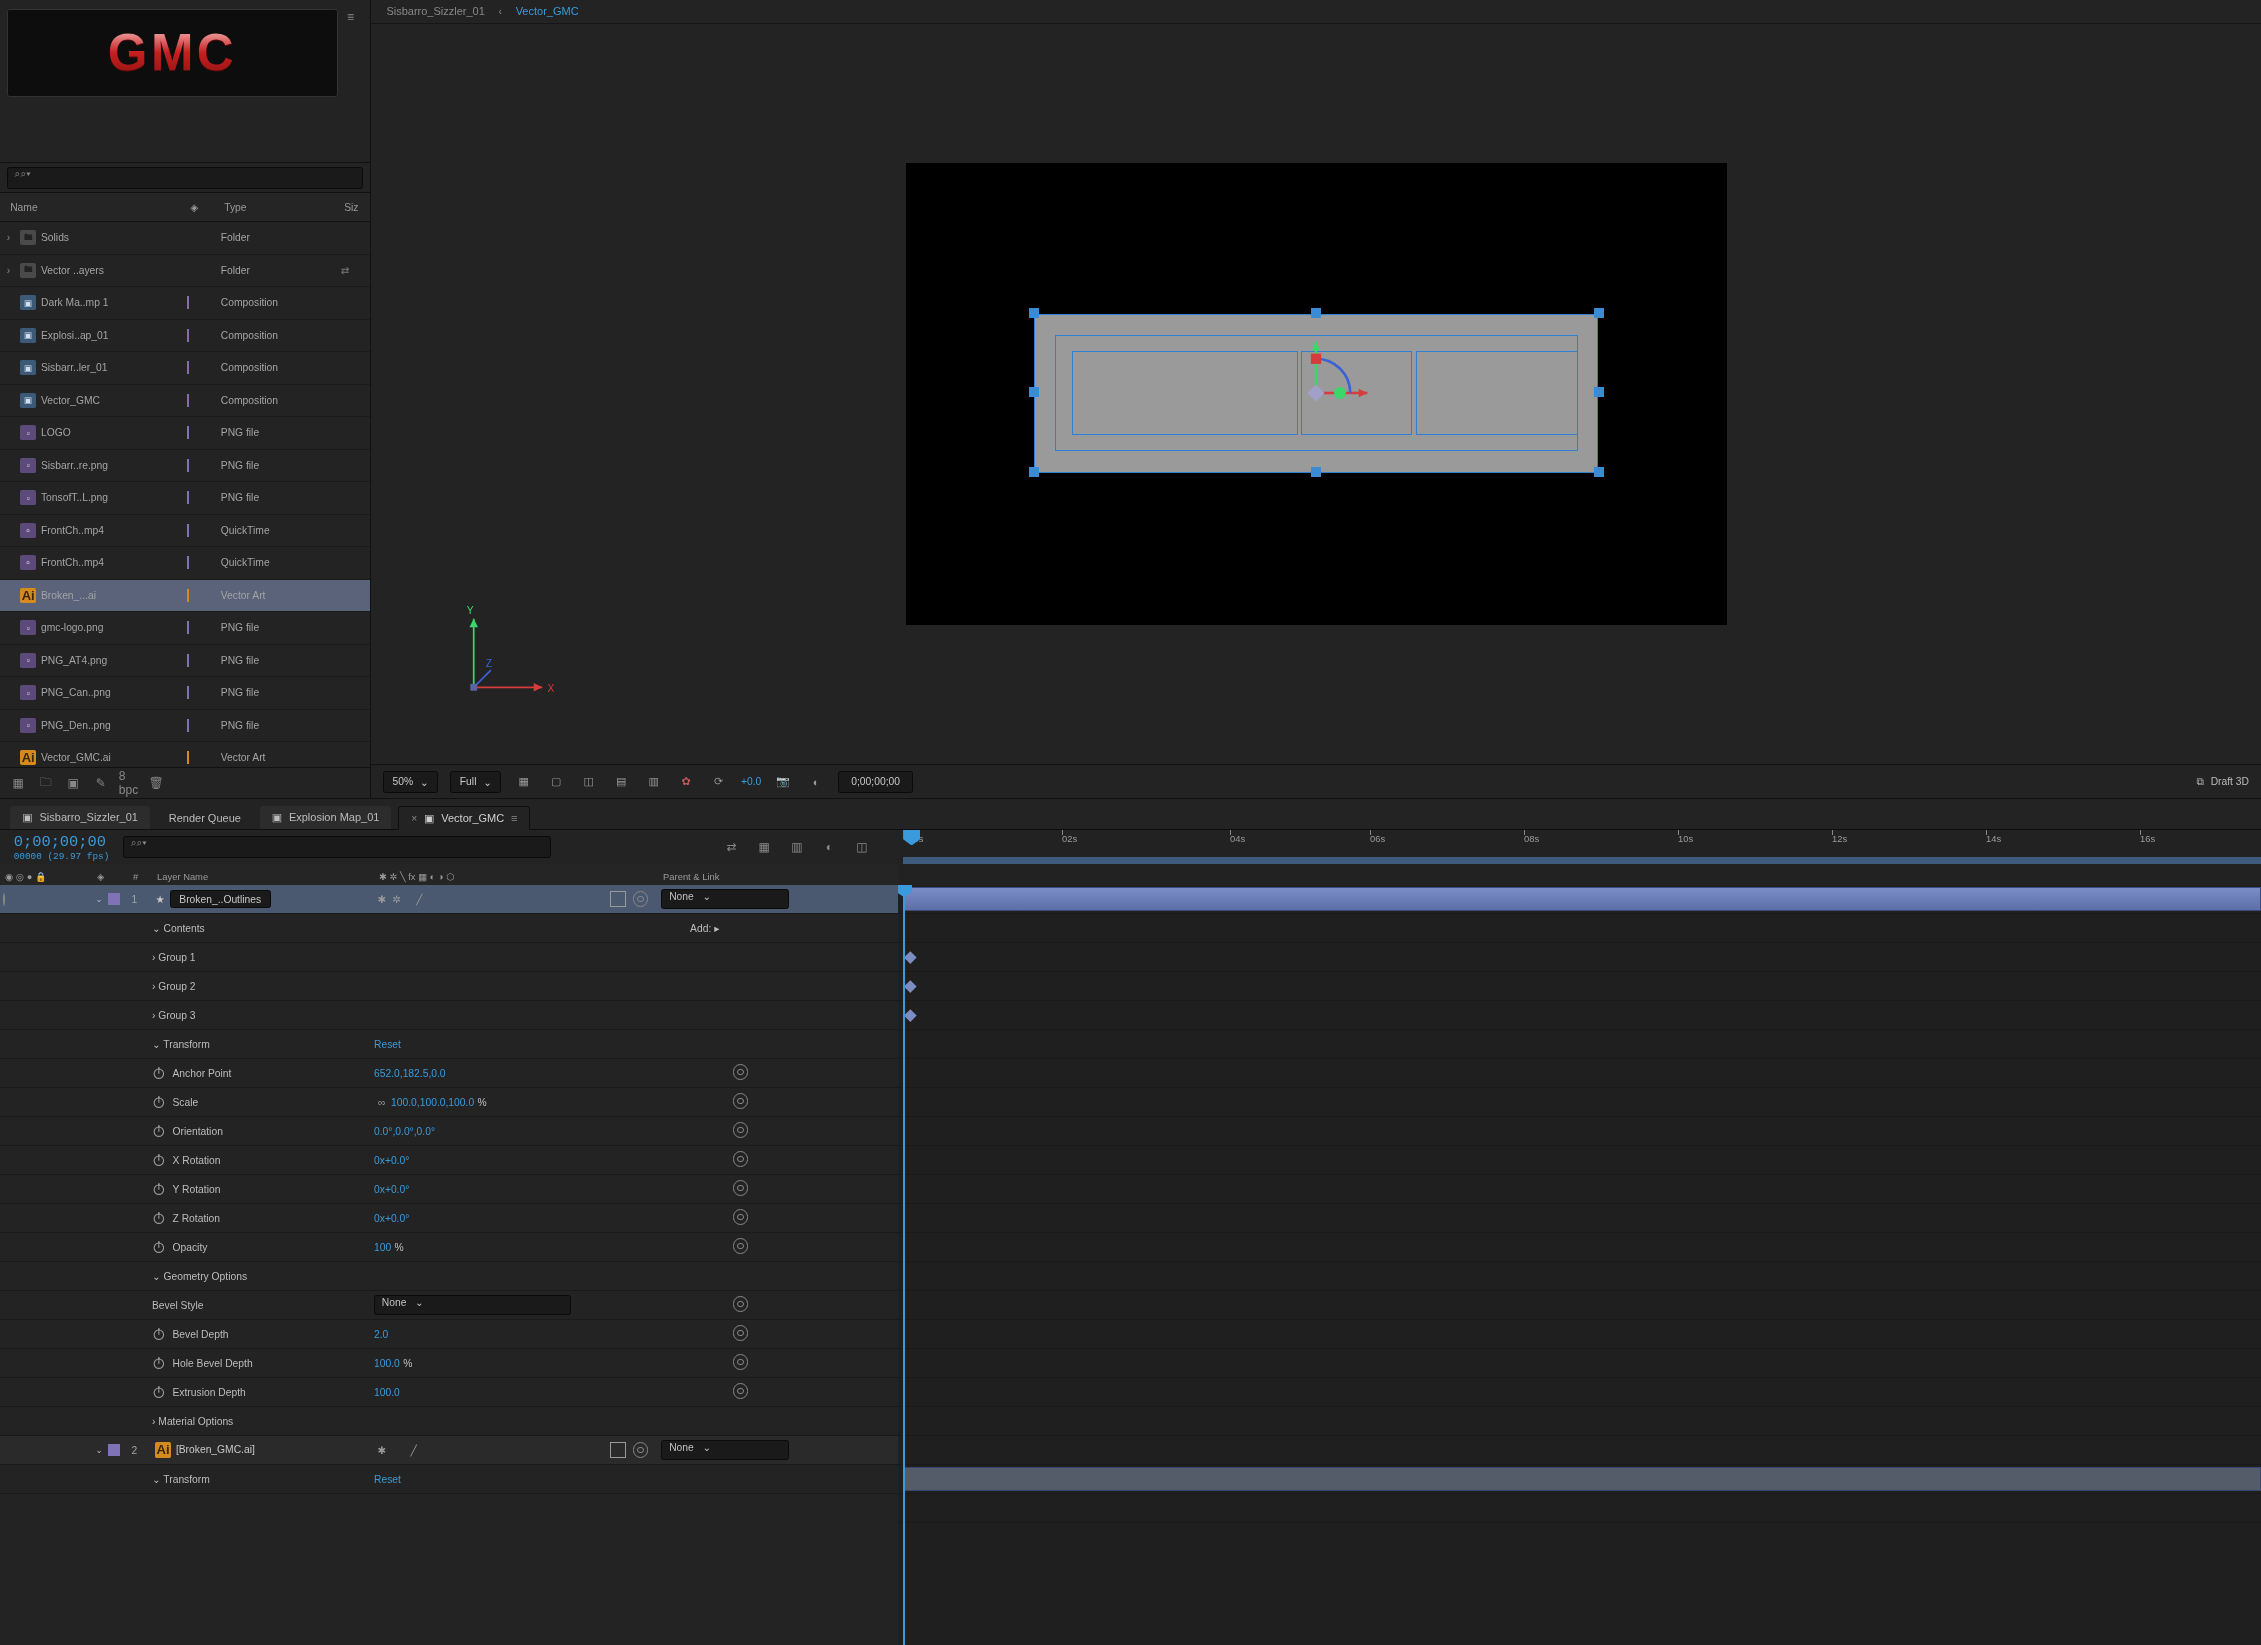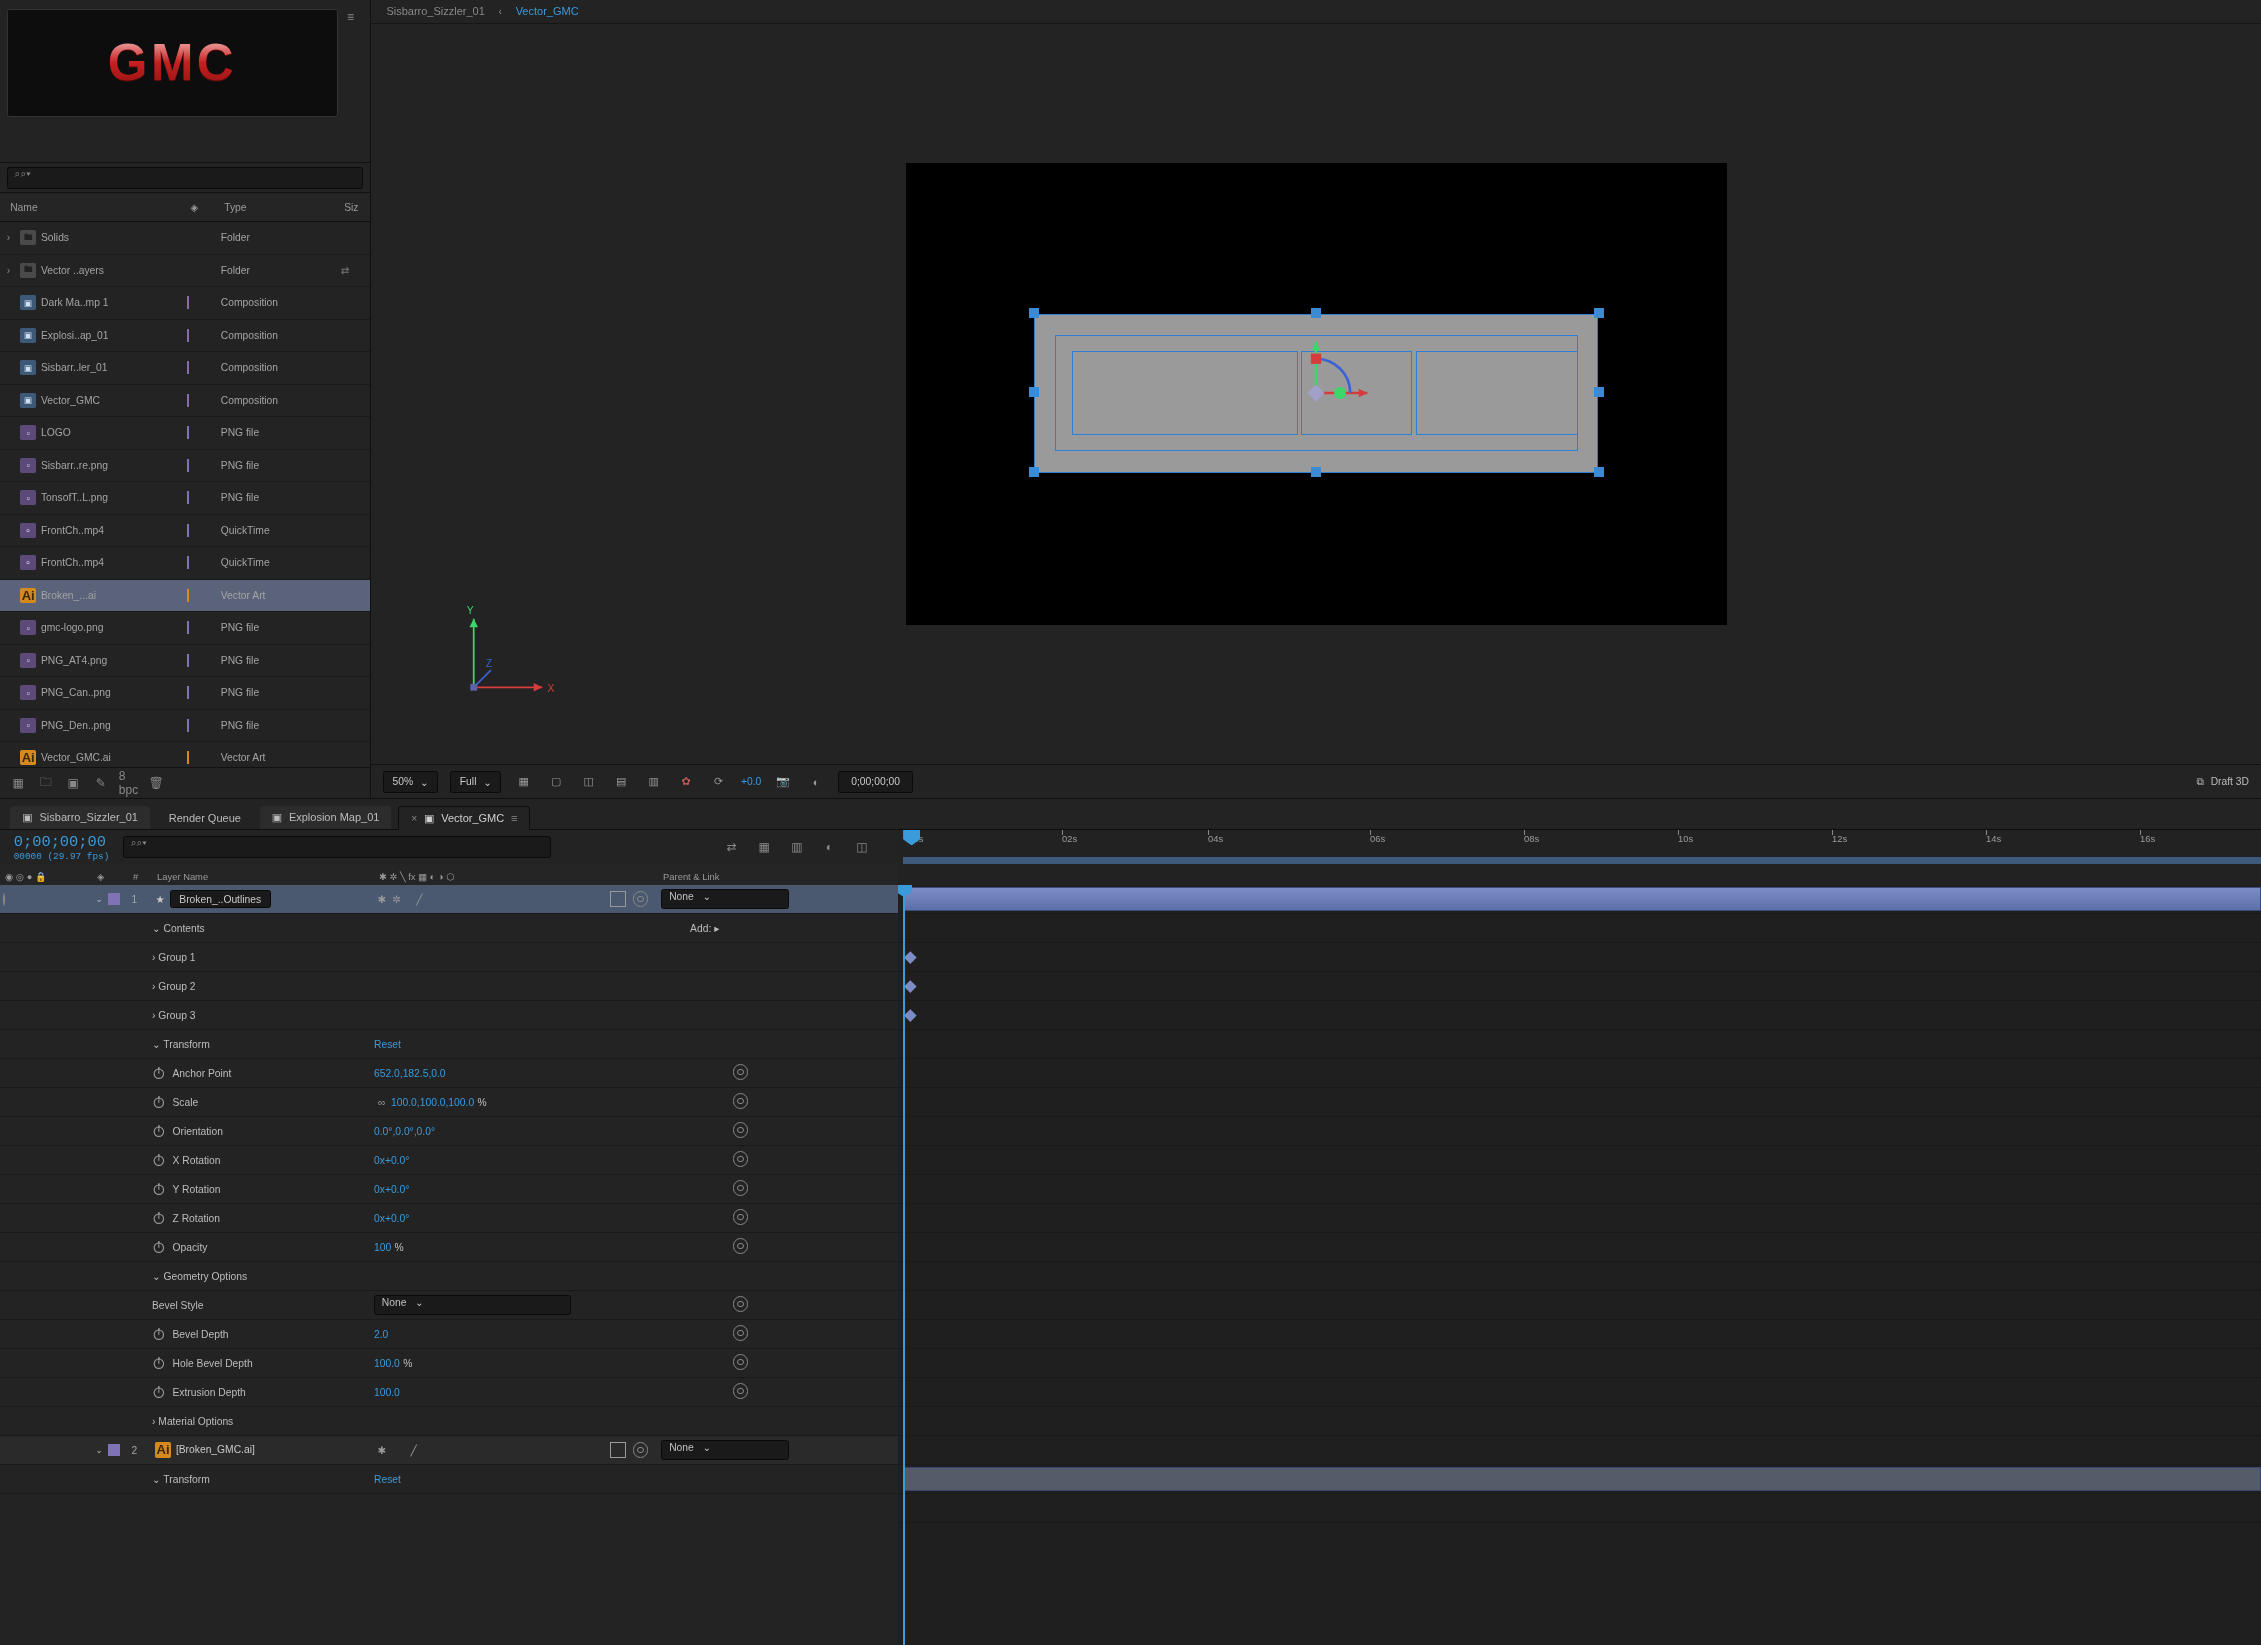--- a/index.html
+++ b/index.html
@@ -3,21 +3,21 @@
 <meta charset="utf-8">
 <style>
 * { margin:0; padding:0; box-sizing:border-box; font-family: 'Segoe UI', Tahoma, sans-serif; }
 body { background:#1e1e1e; color:#a4a4a4; font-size:10.3px; overflow:hidden; width:2261px; height:1645px; }
 .root { display:grid; grid-template-columns:371px 1fr; grid-template-rows:798px 1fr; width:2261px; height:1645px; }
 .project-panel { grid-row:1; grid-column:1; background:#232323; border-right:1.7px solid #111; display:flex; flex-direction:column; }
 .preview-panel { grid-row:1; grid-column:2; background:#232323; display:flex; flex-direction:column; }
 .timeline-panel { grid-row:2; grid-column:1 / span 2; background:#232323; border-top:1.7px solid #111; display:flex; flex-direction:column; }
 
 .thumb-area { height:162px; display:flex; align-items:flex-start; padding:8.6px 6.8px; }
-.gmc-thumb { width:342px; height:108px; background:#0d0d0d; border:0.9px solid #333; display:flex; align-items:center; justify-content:center; font-size:51px; font-weight:900; color:#c62323; letter-spacing:3.4px; font-family:Arial,sans-serif; border-radius:2.6px; }
+.gmc-thumb { width:342px; height:88px; background:#0d0d0d; border:0.9px solid #333; display:flex; align-items:center; justify-content:center; font-size:51px; font-weight:900; color:#c62323; letter-spacing:3.4px; font-family:Arial,sans-serif; border-radius:2.6px; }
 .gmc-thumb span{ background:linear-gradient(180deg,#ffd5d5 0%,#c61f1f 50%,#8b1010 100%); -webkit-background-clip:text; -webkit-text-fill-color:transparent; filter:drop-shadow(0 1.7px 0 #5a0c0c);}
 .thumb-menu{ width:26px; height:17px; display:flex; align-items:center;justify-content:center; font-size:12px; color:#888;}
 
 .search-row { display:flex; align-items:center; padding:3.4px 6.8px; height:31px; border-top:0.9px solid #111; border-bottom:0.9px solid #111; }
 .search-input { flex:1; background:#1a1a1a; border:0.9px solid #0a0a0a; border-radius:2.6px; height:22px; padding:0 6.8px; color:#888; font-size:10.3px; }
 .search-input::before{ content:'⌕'; }
 
 .col-head{ display:grid; grid-template-columns:180px 34px 120px 34px; height:29px; align-items:center; border-bottom:0.9px solid #111; padding:0 6.8px; color:#9a9a9a; font-size:10.3px; background:#252525;}
 .col-head div{ padding-left:3.4px;}
 
@@ -443,21 +443,21 @@
           <div>✱ ✲ ╲ fx ▦ ◐ ◑ ⬡</div>
           <div></div>
             <div></div>
           <div>Parent &amp; Link</div>
         </div>
       </div>
       <div class="tl-ruler">
         <div class="ruler-track" id="ruler">
             <div class="tick" style="left: 10.3px;">00s</div>
             <div class="tick" style="left: 164px;">02s</div>
-            <div class="tick" style="left: 310px; text-align: center;">04s</div>
+            <div class="tick" style="left: 332px; text-align: center;">04s</div>
             <div class="tick" style="left: 472px;">06s</div>
             <div class="tick" style="left: 626px;">08s</div>
             <div class="tick" style="left: 780px;">10s</div>
             <div class="tick" style="left: 934px;">12s</div>
             <div class="tick" style="left: 1088px;">14s</div>
             <div class="tick" style="left: 1242px;">16s</div>
           </div>
         <div class="work-area"></div>
         <div class="playhead">
             <div class="ph-head"></div>

